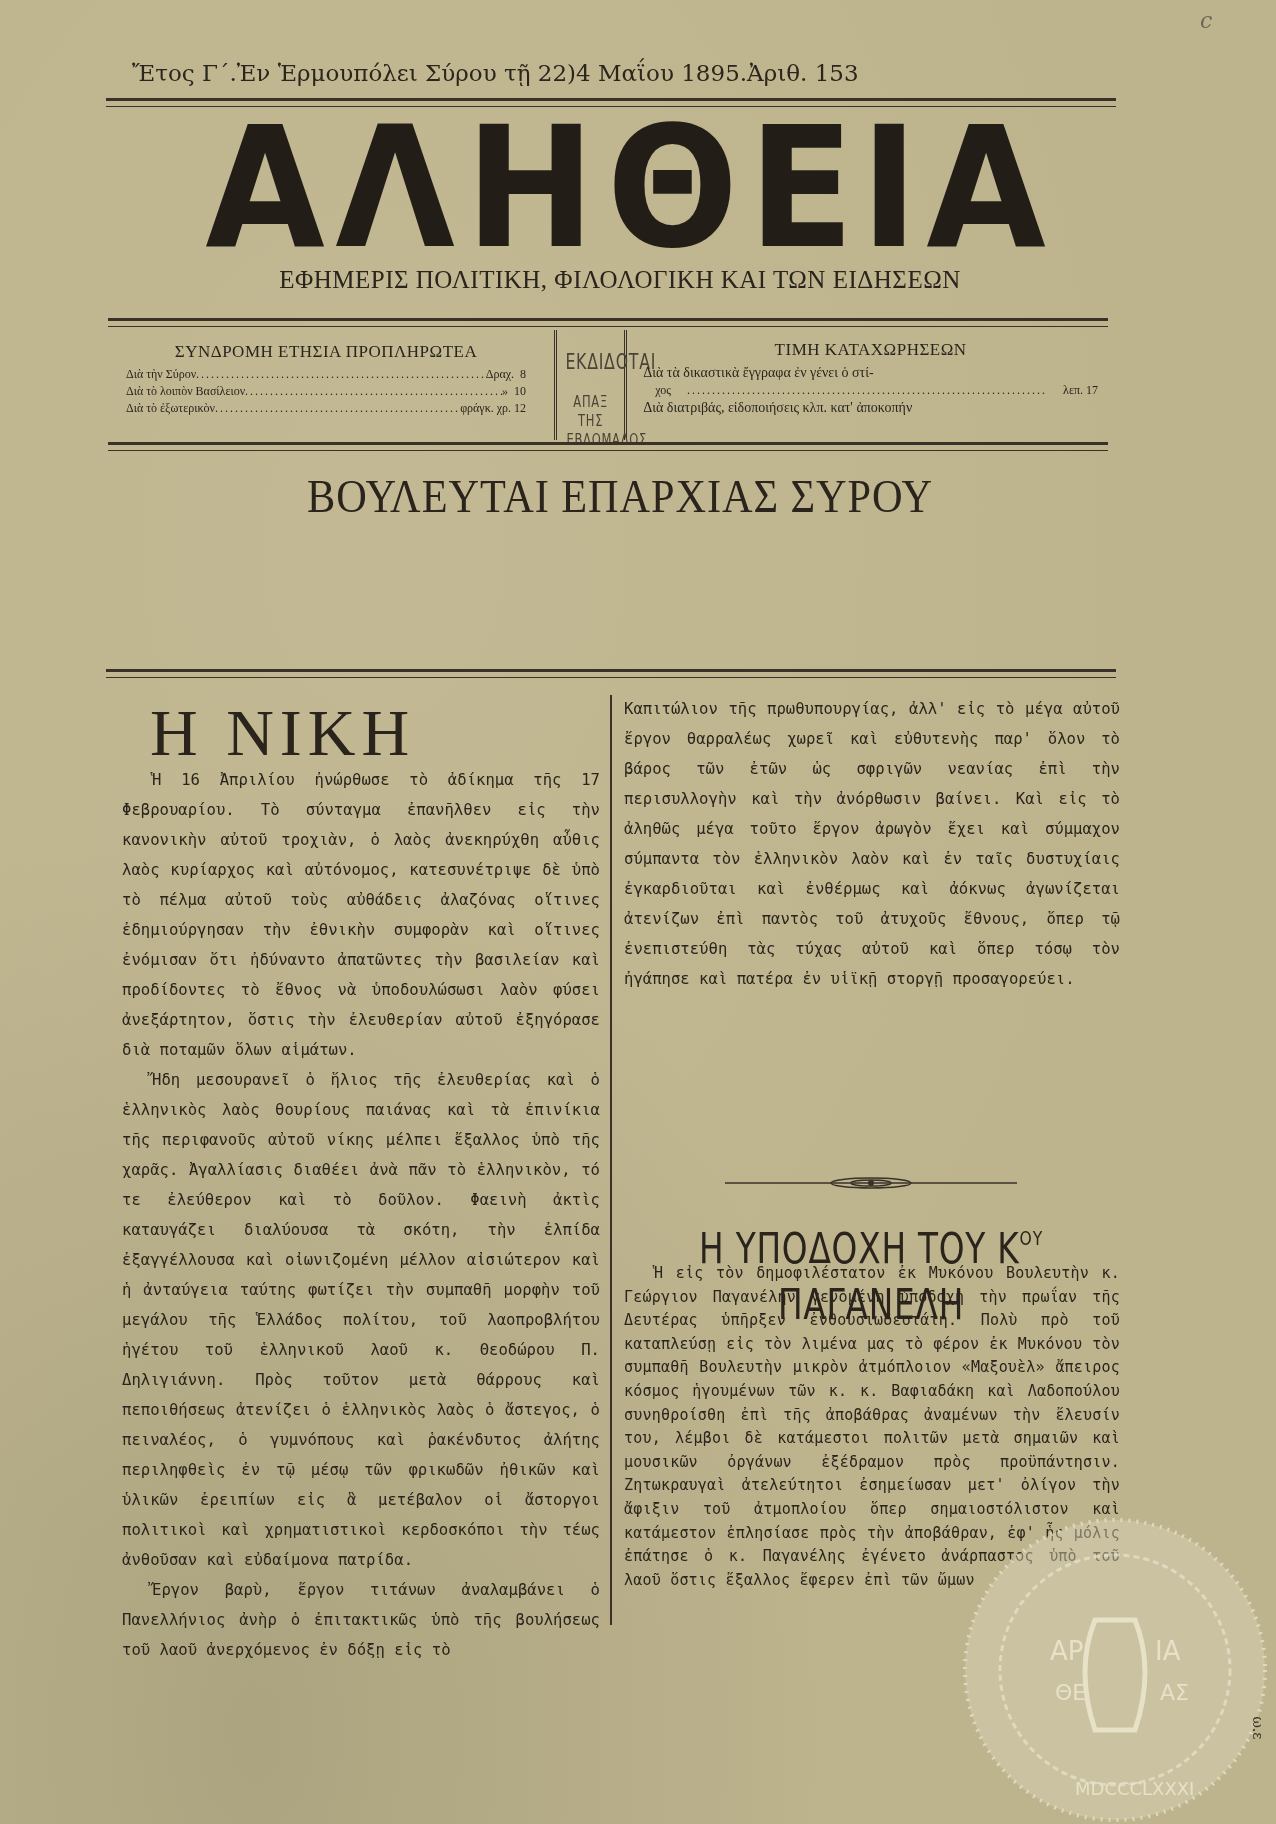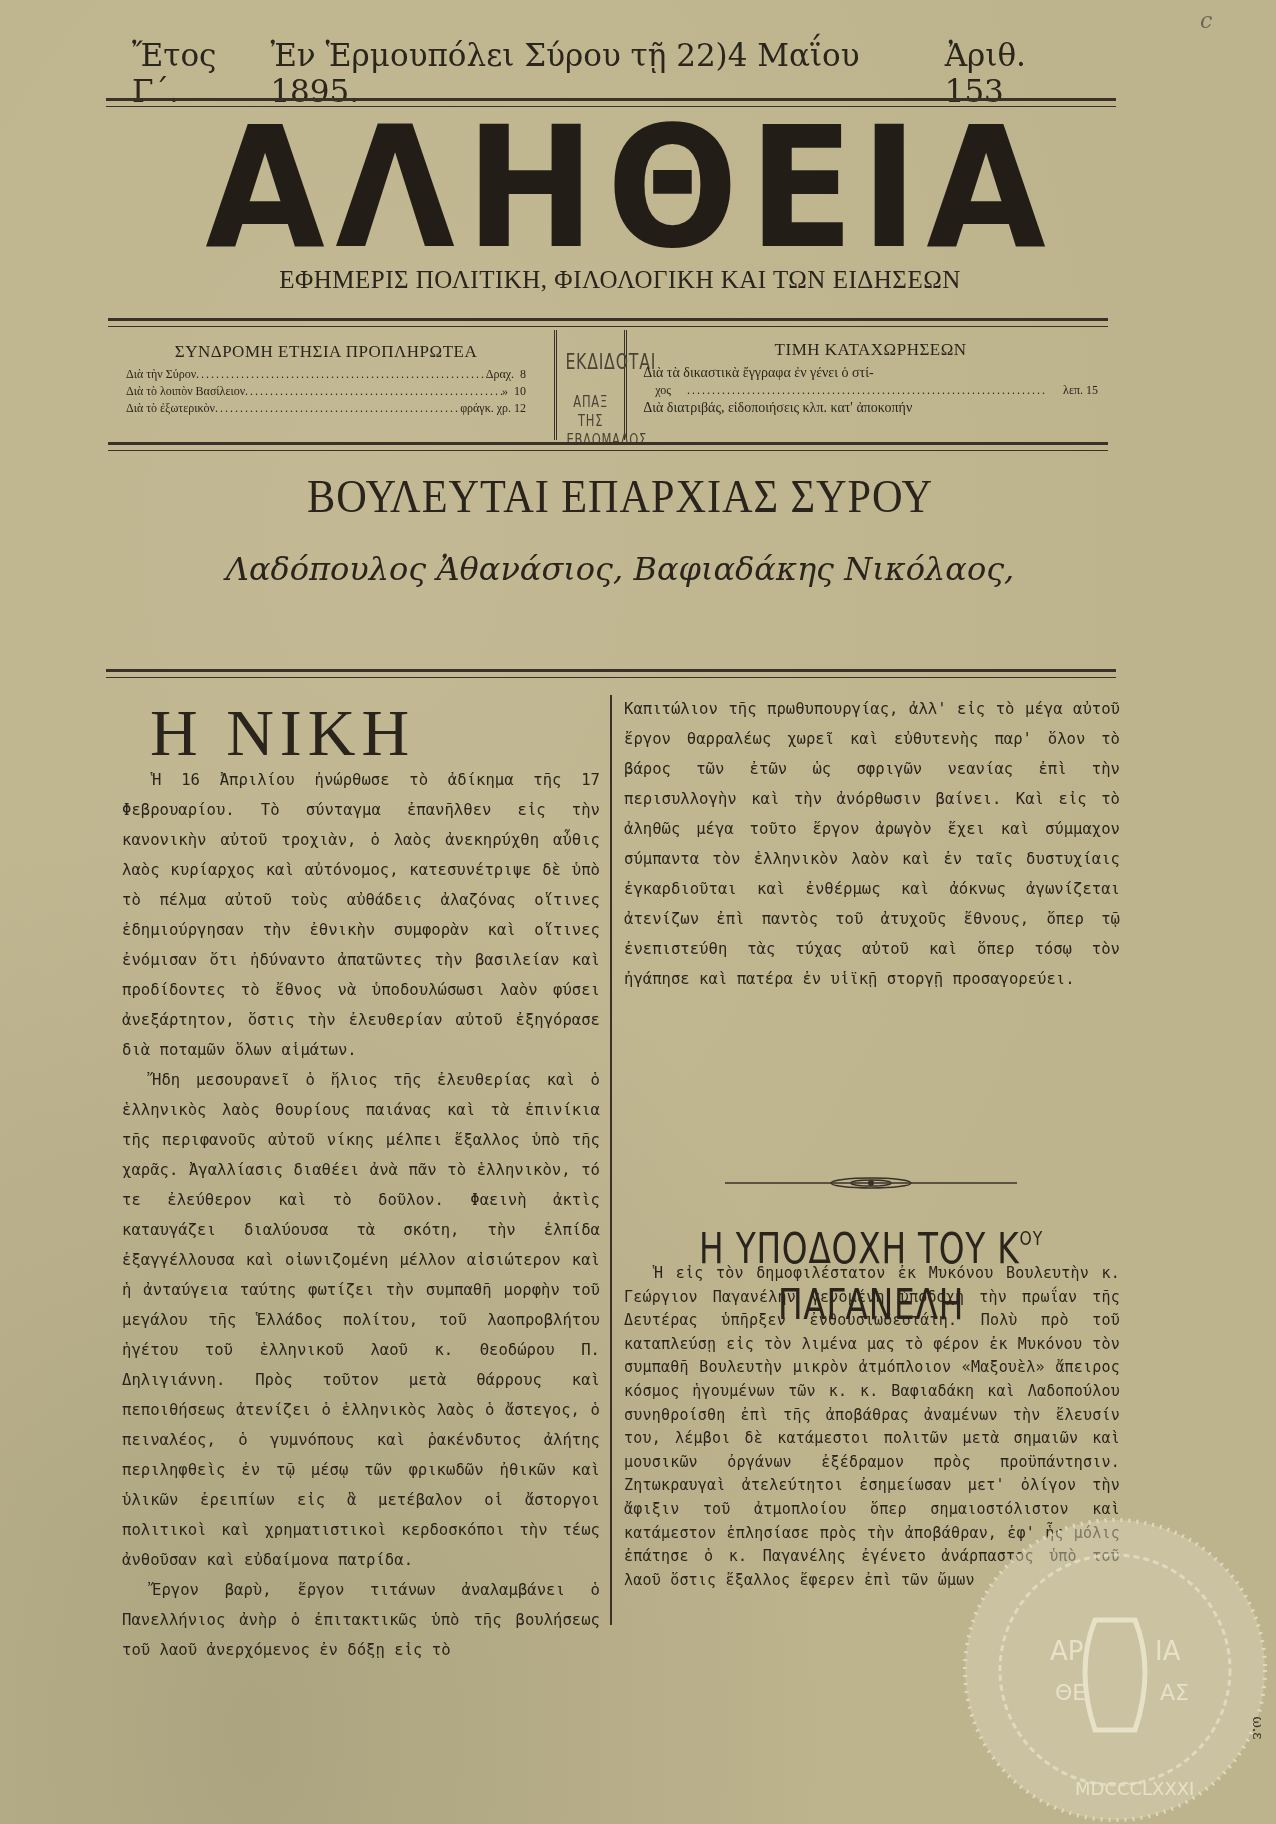--- a/index.html
+++ b/index.html
@@ -13,22 +13,22 @@
   .paper {
     position:absolute; left:0; top:0; width:1276px; height:1824px;
     background:
       radial-gradient(ellipse at 30% 30%, rgba(205,196,160,0.35), rgba(0,0,0,0) 60%),
       radial-gradient(ellipse at 20% 95%, rgba(120,112,85,0.25), rgba(0,0,0,0) 40%),
       #bdb48e;
   }
   .abs { position:absolute; }
   .dateline {
     left:132px; top:56px; width:960px; height:34px;
-    display:flex; justify-content:flex-end; align-items:center;
-    font-family:"DejaVu Serif", serif; font-size:31px; color:#2b251c;
+    display:flex; justify-content:flex-start; align-items:center;
+    font-family:"DejaVu Serif", serif; font-size:23px; color:#2b251c;
   }
   .rule-double {
     position:absolute; height:5px;
     border-top:3px solid #3a3228; border-bottom:1px solid #3a3228;
   }
   .masthead {
     left:200px; top:118px; width:820px; height:140px;
     display:flex; justify-content:space-between; align-items:center;
   }
   .masthead .letter {
@@ -143,30 +143,29 @@
     <div class="info-col c2">
       <div class="ekd1">ΕΚΔΙΔΟΤΑΙ</div>
       <div class="ekd2">ΑΠΑΞ ΤΗΣ ΕΒΔΟΜΑΔΟΣ</div>
     </div>
     <div class="info-col c3">
       <div class="info-head">ΤΙΜΗ ΚΑΤΑΧΩΡΗΣΕΩΝ</div>
       <div class="line">Διὰ τὰ δικαστικὰ ἔγγραφα ἐν γένει ὁ στί-</div>
       <div class="info-row" style="padding-left:12px;gap:16px;">
         <span class="lbl">χος</span>
         <span class="dots"></span>
-        <span class="val">λεπ. 15</span>
+        <span class="val">λεπ. 17</span>
       </div>
       <div class="line">Διὰ διατριβάς, εἰδοποιήσεις κλπ. κατ' ἀποκοπήν</div>
     </div>
   </div>
   <div class="rule-double" style="left:108px; top:442px; width:1000px;"></div>
 
   <div class="abs deputies-title">ΒΟΥΛΕΥΤΑΙ ΕΠΑΡΧΙΑΣ ΣΥΡΟΥ</div>
   <div class="abs deputies-names">
-    <div>Λαδόπουλος Ἀθανάσιος, Βαφιαδάκης Νικόλαος,</div>
   </div>
 
   <div class="rule-double" style="left:106px; top:669px; width:1010px;"></div>
 
   <div class="col-divider"></div>
 
   <div class="abs h-nike">Η ΝΙΚΗ</div>
 
   <div class="col col-left">
     <p>Ἡ 16 Ἀπριλίου ἠνώρθωσε τὸ ἀδίκημα τῆς 17 Φεβρουαρίου. Τὸ σύνταγμα ἐπανῆλθεν εἰς τὴν κανονικὴν αὐτοῦ τροχιὰν, ὁ λαὸς ἀνεκηρύχθη αὖθις λαὸς κυρίαρχος καὶ αὐτόνομος, κατεσυνέτριψε δὲ ὑπὸ τὸ πέλμα αὐτοῦ τοὺς αὐθάδεις ἀλαζόνας οἵτινες ἐδημιούργησαν τὴν ἐθνικὴν συμφορὰν καὶ οἵτινες ἐνόμισαν ὅτι ἠδύναντο ἀπατῶντες τὴν βασιλείαν καὶ προδίδοντες τὸ ἔθνος νὰ ὑποδουλώσωσι λαὸν φύσει ἀνεξάρτητον, ὅστις τὴν ἐλευθερίαν αὐτοῦ ἐξηγόρασε διὰ ποταμῶν ὅλων αἱμάτων.</p>

